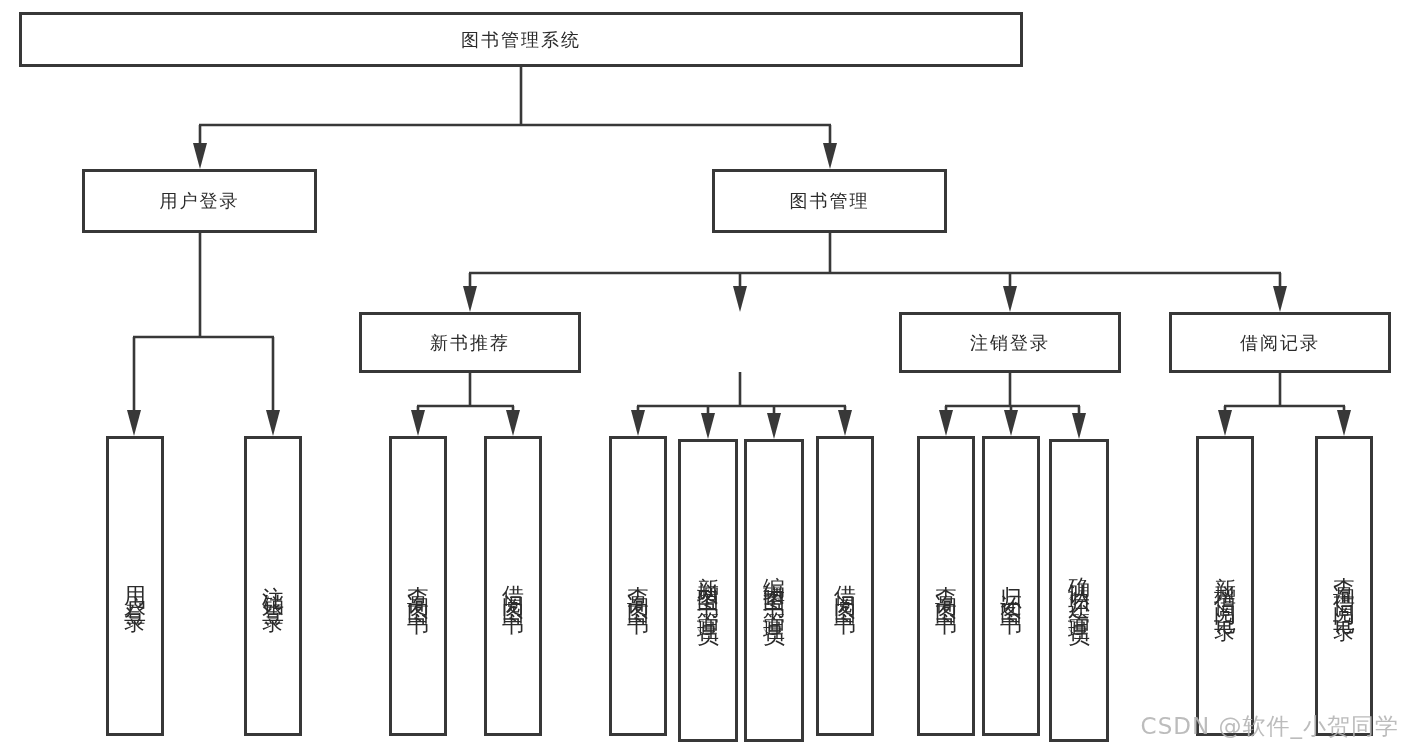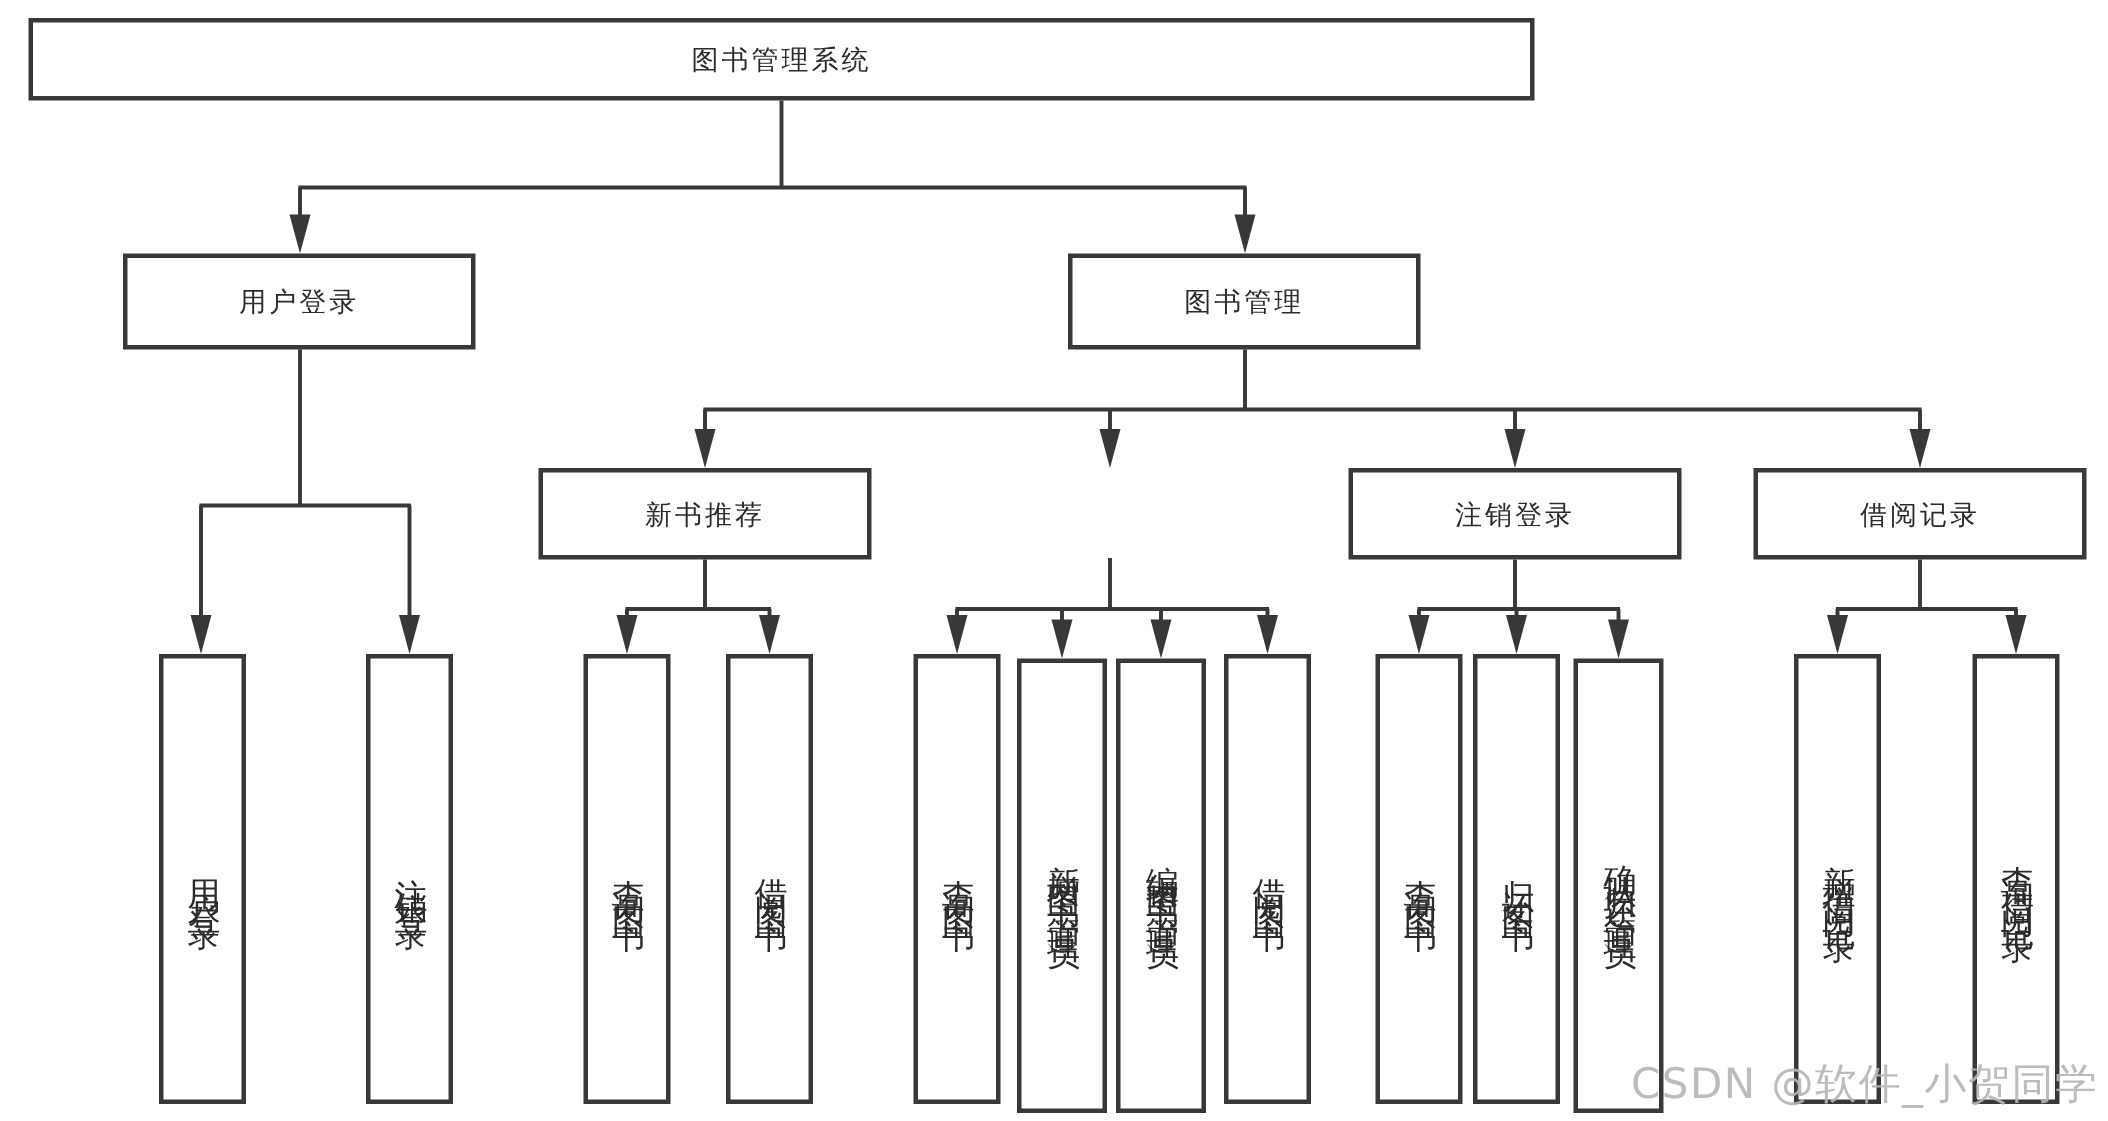--- a/index.html
+++ b/index.html
@@ -37,21 +37,21 @@
     display:flex;align-items:center;justify-content:center;
     writing-mode:vertical-rl;
     font-size:22px;letter-spacing:9px;
     top:436px;width:58px;height:300px;
     line-height:1;
   }
   .vbox.admin{top:439px;height:303px;width:60px;letter-spacing:7px;}
   .watermark{
     position:absolute;z-index:5;
     right:6px;bottom:5px;
-    font-size:28px;letter-spacing:1px;
+    font-size:23px;letter-spacing:1px;
     color:var(--watermark);
     opacity:.9;
     white-space:nowrap;
   }
 </style>
 </head>
 <body>
 
 <div class="canvas">
 

